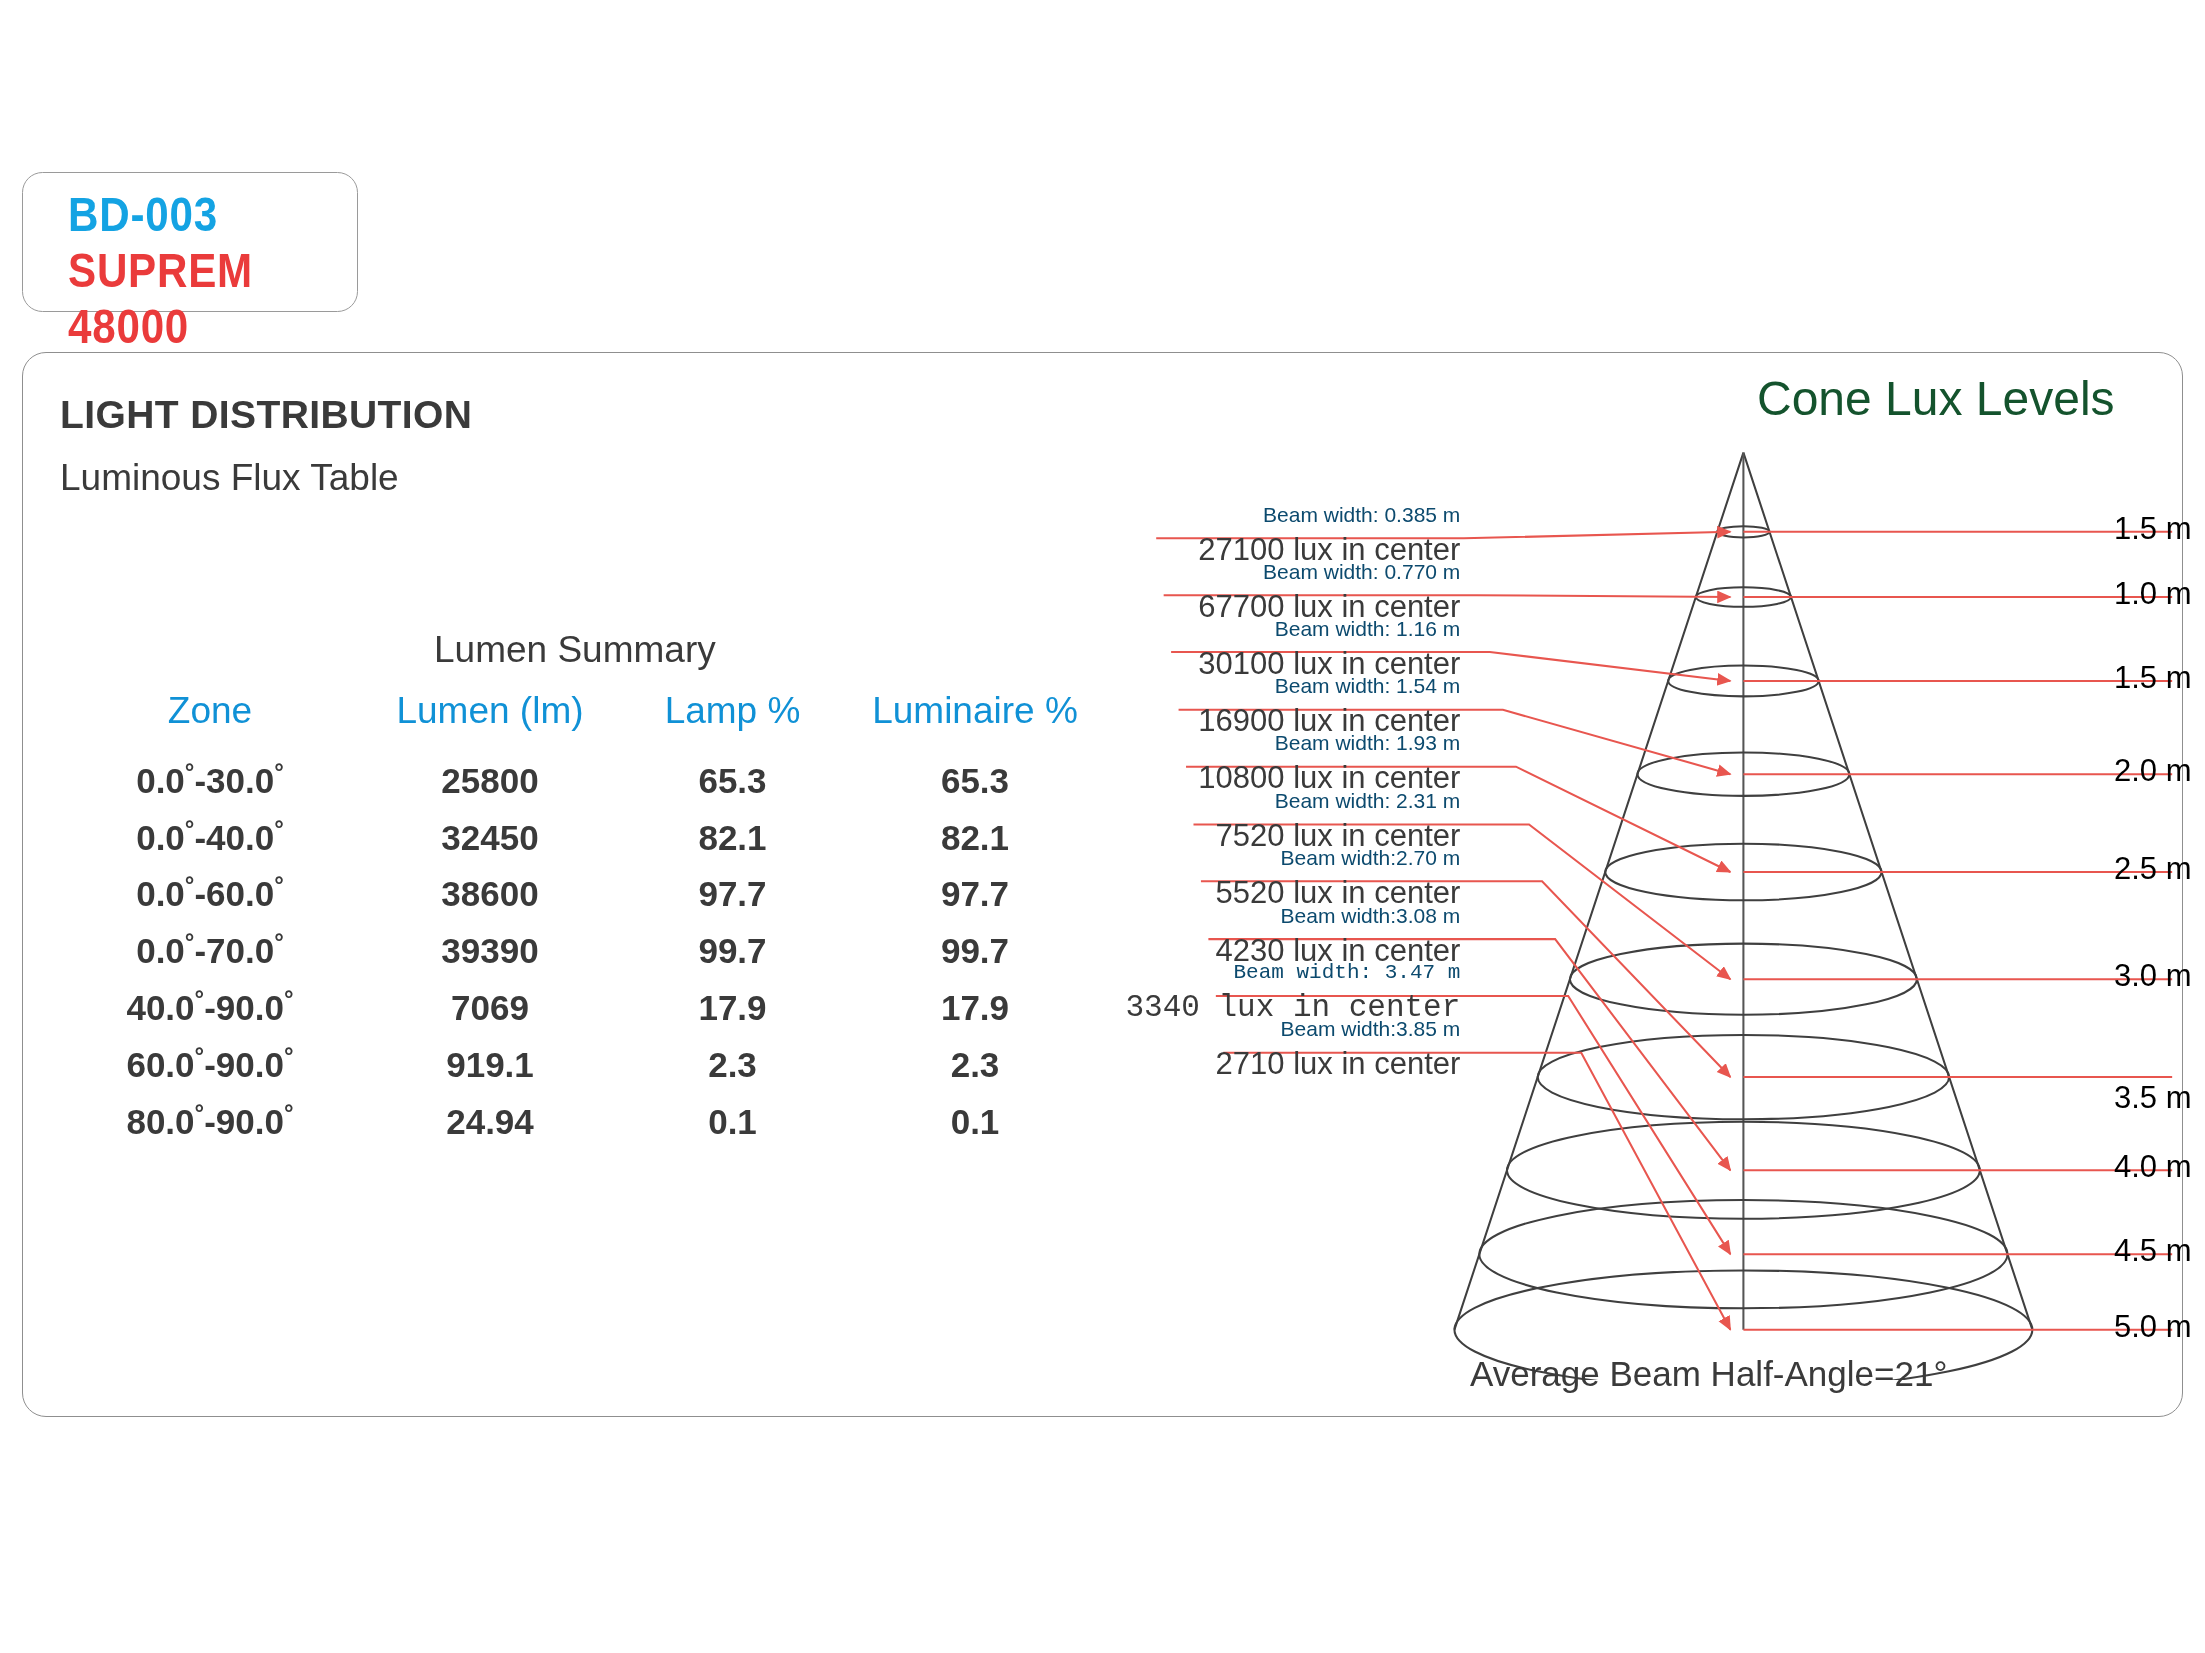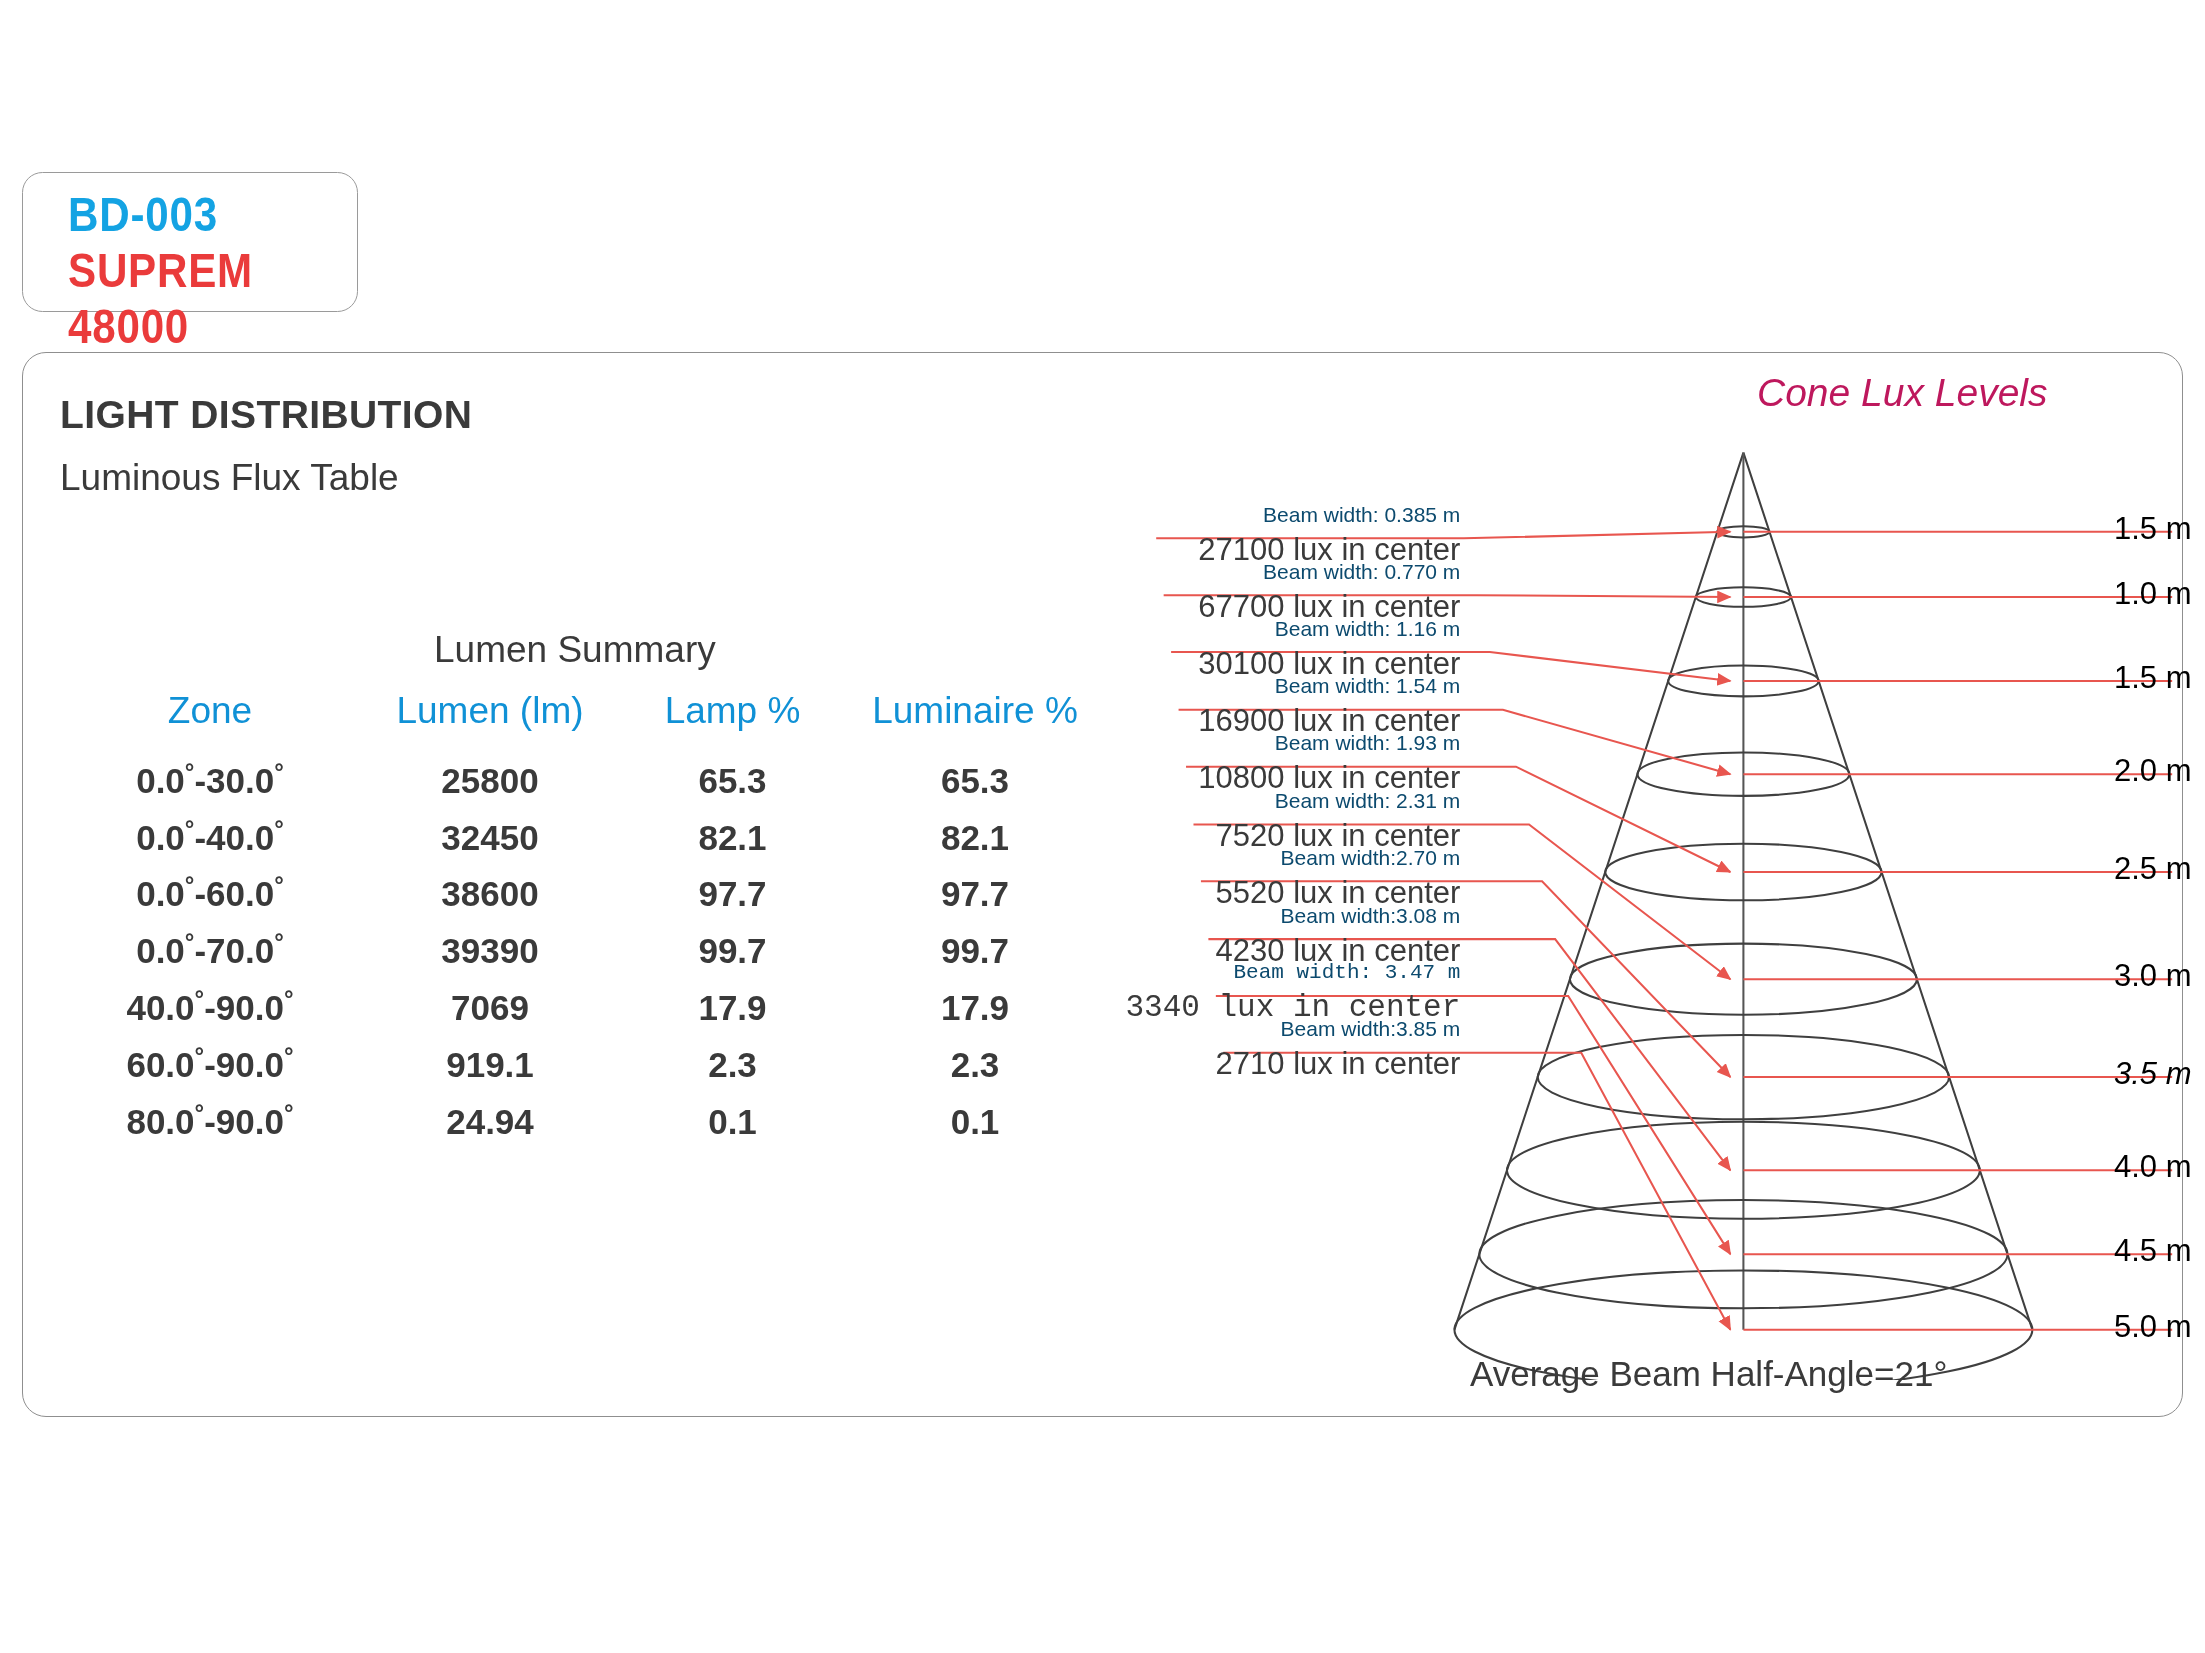--- a/index.html
+++ b/index.html
@@ -62,22 +62,22 @@
     padding:8.4px 0;text-align:center;white-space:nowrap;
   }
   .flux col.c-zone{width:308px;}
   .flux col.c-lum{width:252px;}
   .flux col.c-lamp{width:233px;}
   .flux col.c-lumi{width:252px;}
   .deg{font-size:24px;vertical-align:super;line-height:0;}
 
   
   .cone-title{
-    position:absolute;left:1757px;top:371px;font-size:39px;font-weight:400;
-    color:#be185d;white-space:nowrap;font-style:italic;
+    position:absolute;left:1757px;top:371px;font-size:48px;font-weight:400;
+    color:#14532d;white-space:nowrap;
   }
   .cone-caption{
     position:absolute;left:1470px;top:1354px;font-size:35px;font-weight:400;
     color:#3a3a3a;white-space:nowrap;
   }
   #cone-svg{position:absolute;left:1156px;top:392px;}
 
   
   .callout{position:absolute;white-space:nowrap;text-align:right;}
   .callout .bw{
@@ -253,20 +253,20 @@
       <span class="lux">2710 lux in center</span>
     </div>
   </div>
 <div id="dist-layer">
     <div class="dist" style="left: 2114px; top: 511px;">1.5 m</div>
     <div class="dist" style="left: 2114px; top: 576px;">1.0 m</div>
     <div class="dist" style="left: 2114px; top: 660px;">1.5 m</div>
     <div class="dist" style="left: 2114px; top: 753px;">2.0 m</div>
     <div class="dist" style="left: 2114px; top: 851px;">2.5 m</div>
     <div class="dist" style="left: 2114px; top: 958px;">3.0 m</div>
-    <div class="dist" style="left: 2114px; top: 1056px; font-style: italic;">3.5 m</div>
+    <div class="dist" style="left: 2114px; top: 1080px;">3.5 m</div>
     <div class="dist" style="left: 2114px; top: 1149px;">4.0 m</div>
     <div class="dist" style="left: 2114px; top: 1233px;">4.5 m</div>
     <div class="dist" style="left: 2114px; top: 1309px;">5.0 m</div>
   </div>
 
 <div class="cone-caption">Average Beam Half-Angle=21°</div>
 
 
 </body></html>

